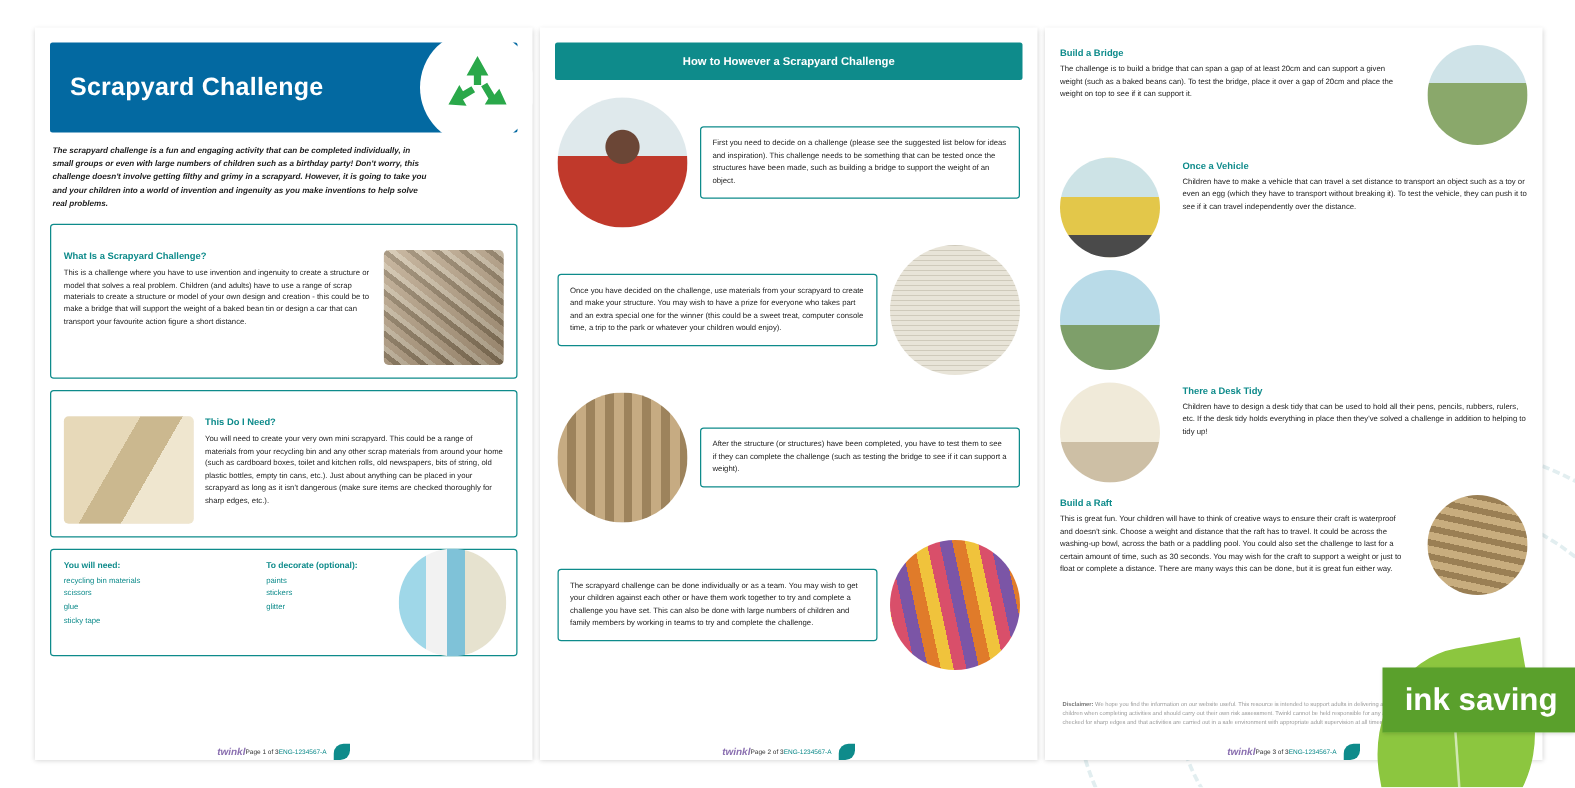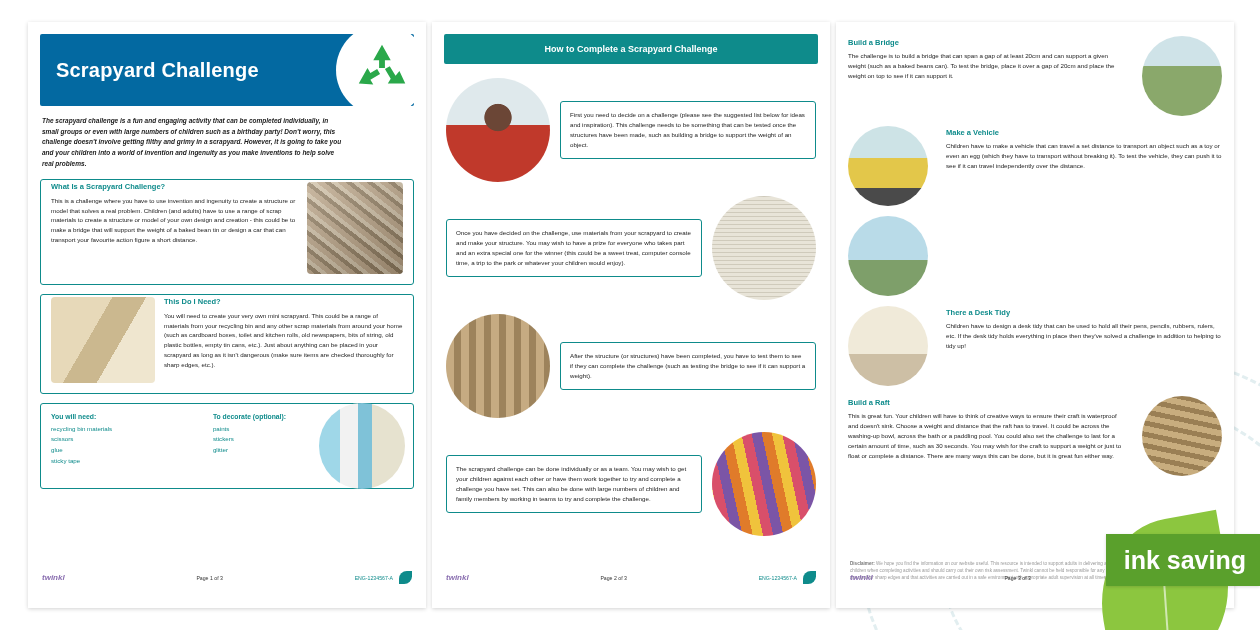--- a/index.html
+++ b/index.html
@@ -115,21 +115,21 @@
     font-style: italic;
     font-weight: 700;
     width: 300px;
   }
 
   .teal-box {
     margin: 9px 12px 0 12px;
     border: 1.2px solid #0e8b8b;
     border-radius: 3px;
     position: relative;
-    padding: 2px 10px 10px 10px;
+    padding: 20px 10px 10px 10px;
   }
   .teal-box h3 {
     margin: 0 0 5px 0;
     color: #0e8b8b;
     font-size: 7.5px;
     font-weight: 700;
   }
   .teal-box p {
     margin: 0;
     font-size: 6.2px;
@@ -235,28 +235,27 @@
     position: absolute;
     right: 8px; top: 50%;
     transform: translateY(-50%);
     width: 86px; height: 86px;
     border-radius: 50%;
     background-size: cover;
   }
 
   .p-footer {
     position: absolute;
-    left: 0; right: 0; bottom: 24px;
+    left: 0; right: 0; bottom: 0;
     display: flex;
     align-items: center;
-    justify-content: space-between;
+    justify-content: center;
     padding: 0 14px;
     font-size: 5.2px;
     color: #0e8b8b;
-    gap: 32px;
   }
   .p-footer .brand {
     color: #8a6fb0;
     font-size: 8px;
     font-style: italic;
     font-weight: 700;
   }
   .p-footer .pagenum { color: #333; }
   .p-footer .code { color: #0e8b8b; }
   .leaf-mark {
@@ -410,21 +409,21 @@
       <span class="pagenum">Page 1 of 3</span>
       <span style="display:flex;align-items:center;gap:6px;">
         <span class="code">ENG-1234567-A</span>
         <span class="leaf-mark"></span>
       </span>
     </div>
   </div>
 
   <div class="page page2">
     <div class="p2-header">
-      <span>How to Complete a Scrapyard Challenge</span>
+      <span>How to However a Scrapyard Challenge</span>
     </div>
 
     <div class="step-row">
       <div class="step-circle ph-girl"></div>
       <div class="step-text">First you need to decide on a challenge (please see the suggested list below for ideas and inspiration). This challenge needs to be something that can be tested once the structures have been made, such as building a bridge to support the weight of an object.</div>
     </div>
 
     <div class="step-row rev">
       <div class="step-circle ph-news"></div>
       <div class="step-text">Once you have decided on the challenge, use materials from your scrapyard to create and make your structure. You may wish to have a prize for everyone who takes part and an extra special one for the winner (this could be a sweet treat, computer console time, a trip to the park or whatever your children would enjoy).</div>
@@ -455,21 +454,21 @@
     <div class="p3-item" style="margin-top:14px;">
       <div class="p3-body">
         <h3>Build a Bridge</h3>
         <p>The challenge is to build a bridge that can span a gap of at least 20cm and can support a given weight (such as a baked beans can). To test the bridge, place it over a gap of 20cm and place the weight on top to see if it can support it.</p>
       </div>
       <div class="p3-circle ph-bridge"></div>
     </div>
 
     <div class="p3-item rev">
       <div class="p3-body">
-        <h3>Make a Vehicle</h3>
+        <h3>Once a Vehicle</h3>
         <p>Children have to make a vehicle that can travel a set distance to transport an object such as a toy or even an egg (which they have to transport without breaking it). To test the vehicle, they can push it to see if it can travel independently over the distance.</p>
       </div>
       <div class="p3-circle ph-vehicle"></div>
     </div>
 
     <div class="p3-item">
       <div class="p3-circle ph-tower"></div>
     </div>
 
     <div class="p3-item rev">

